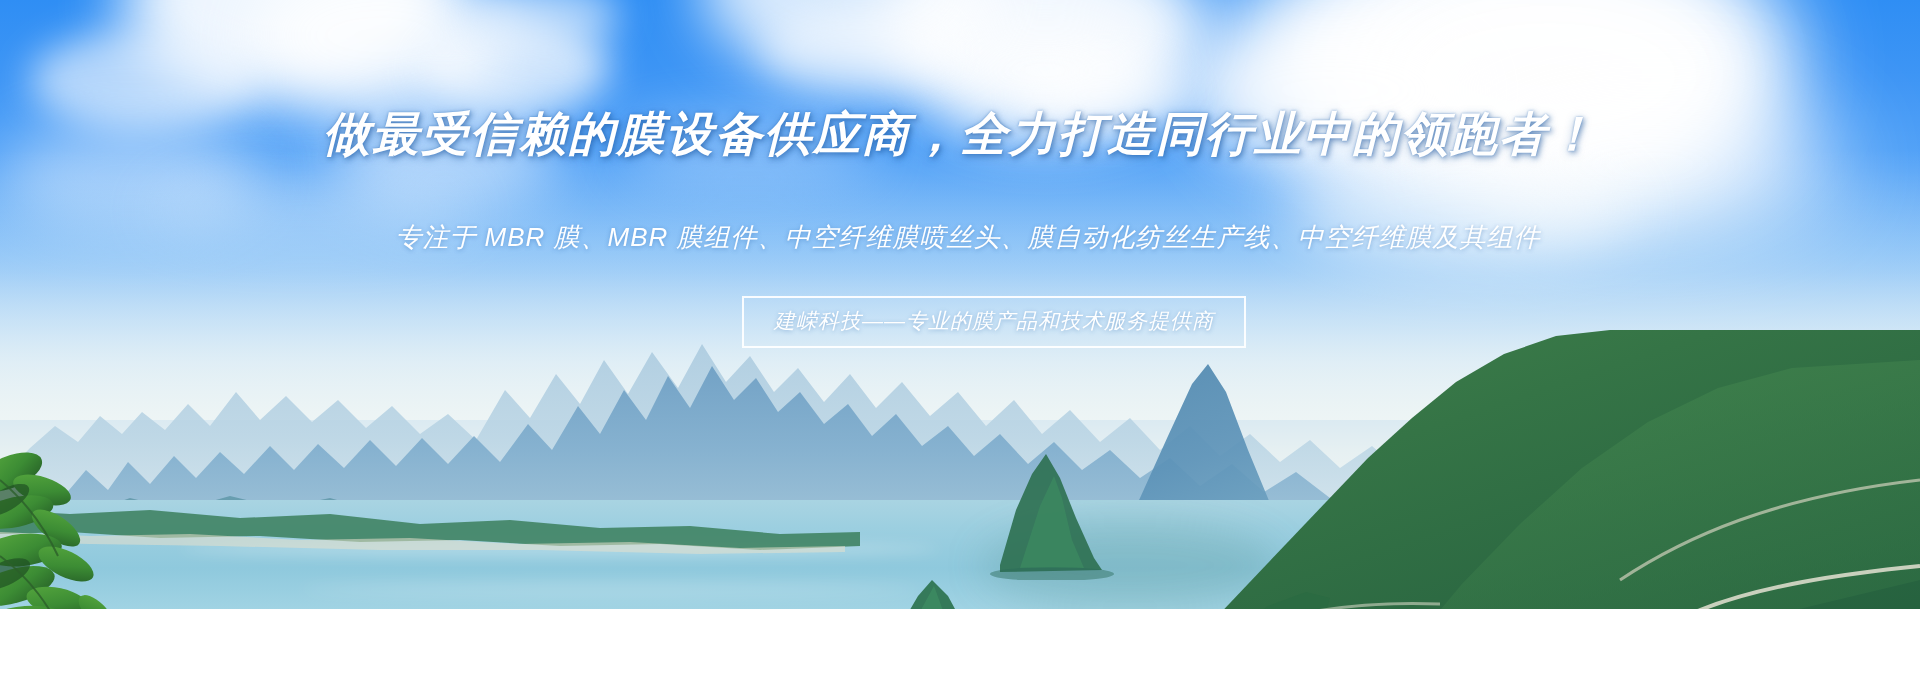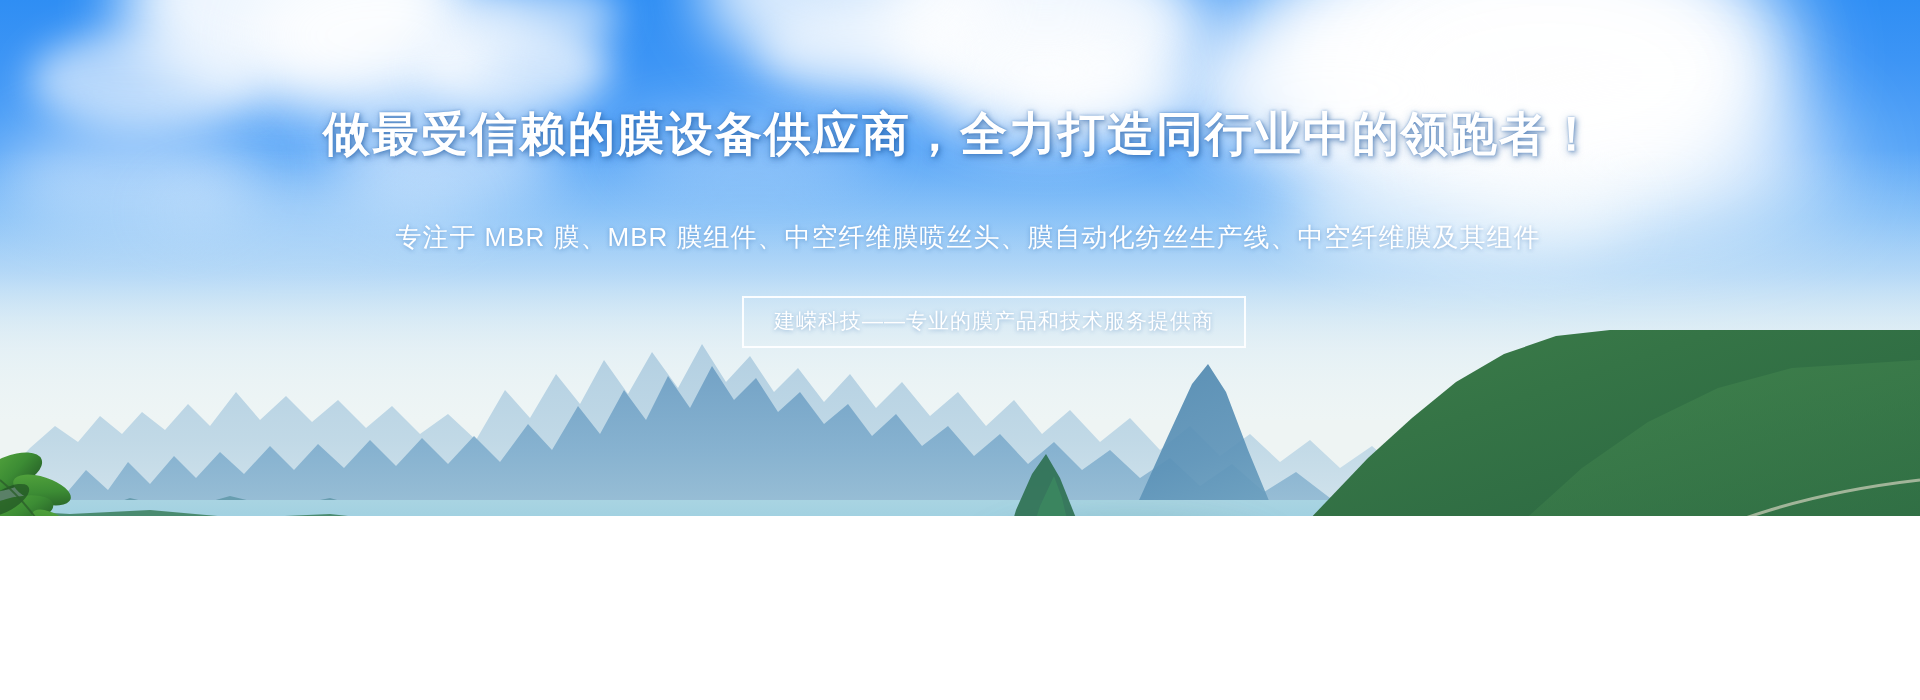--- a/index.html
+++ b/index.html
@@ -1,22 +1,23 @@
 <!DOCTYPE html>
 <html><head>
 <meta charset="utf-8">
 <style>
   html,body{margin:0;padding:0;background:#fff;}
   body{font-family:"Liberation Sans","DejaVu Sans",sans-serif;}
 
   .banner{
     position:relative;
-    width:1920px;height:516px;
+    width:1920px;height:609px;
     overflow:hidden;
     background:linear-gradient(180deg,#2f8ef4 0%,#3d95f5 12%,#56a4f7 28%,#76b8f8 42%,#9fcdf7 54%,#c2dff4 62%,#d9e9f2 68%,#e6f0f2 74%,#eef4f3 80%);
+    font-style:italic;
   }
 
   
   .sky{position:absolute;left:0;top:0;width:100%;height:420px;overflow:hidden;}
   .cloud{position:absolute;border-radius:50%;filter:blur(18px);background:#ffffff;}
   .cloud.soft{filter:blur(30px);}
   .cloud.vsoft{filter:blur(46px);}
 
   
   .layer{position:absolute;left:0;width:100%;}

